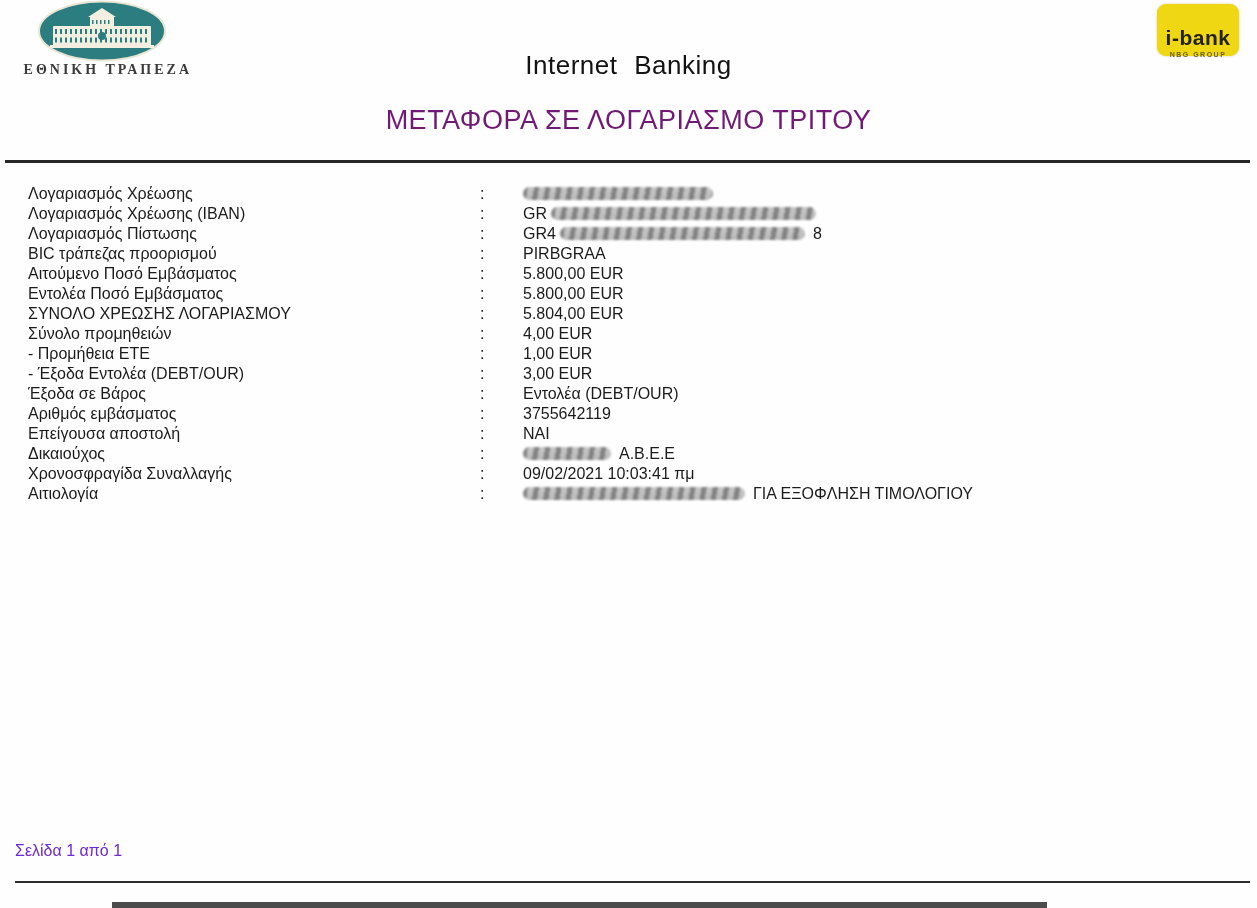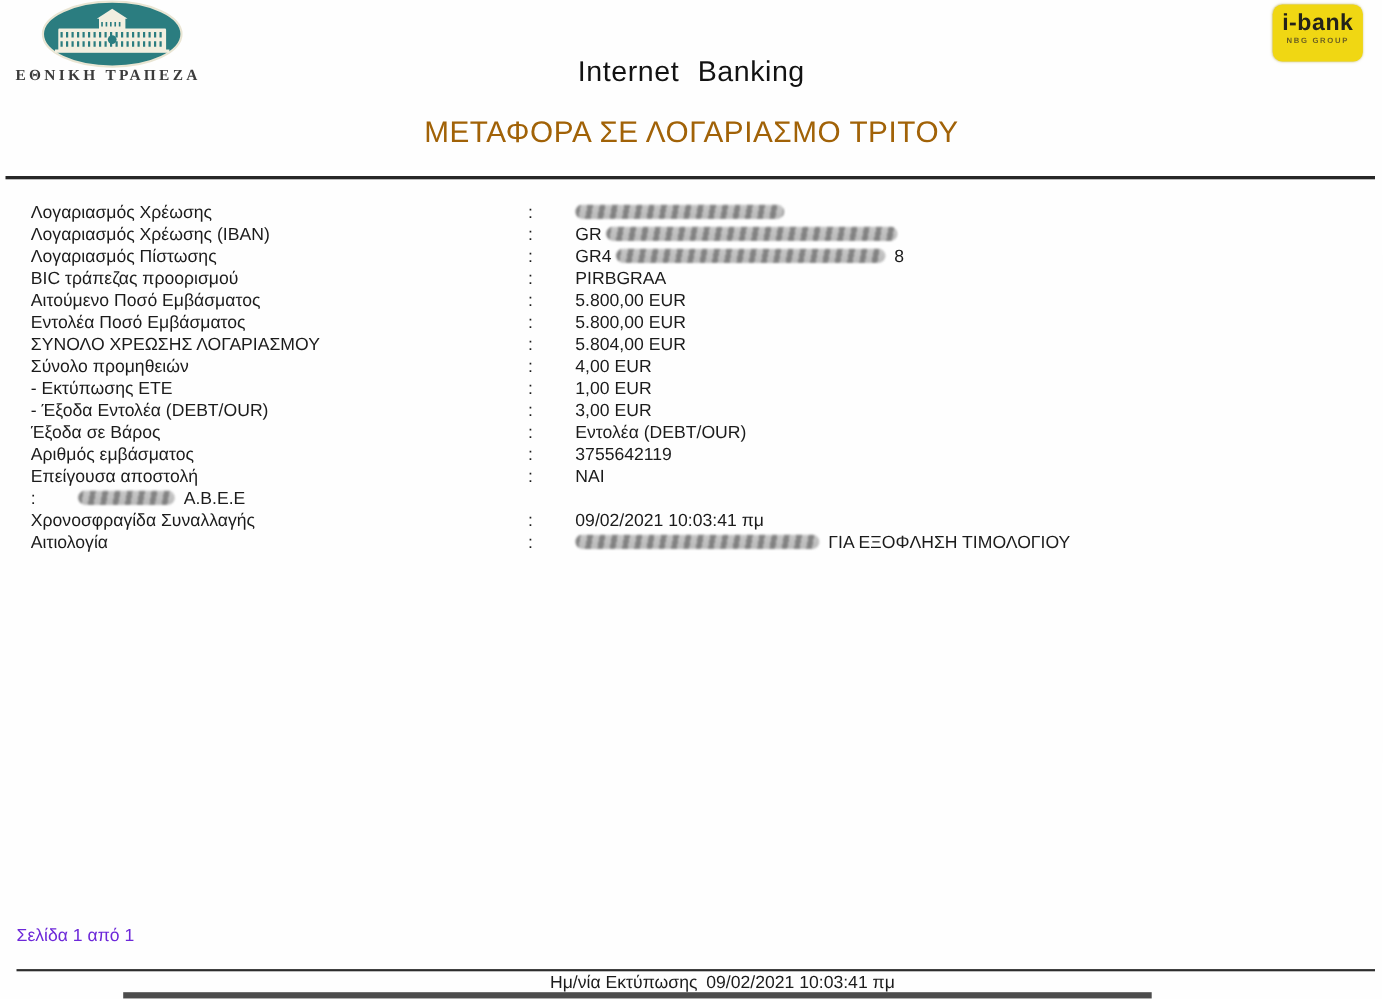--- a/index.html
+++ b/index.html
@@ -4,39 +4,39 @@
 <style>
   html,body{margin:0;padding:0;background:#ffffff;}
   .page{
     position:relative;width:1257px;height:908px;margin:0 auto;
     background:#fefefe;overflow:hidden;
     font-family:"Liberation Sans", sans-serif;color:#1b1b1b;
   }
   
   .nbg-logo{position:absolute;left:36px;top:0;width:132px;height:64px;}
   .bank-name{
-    position:absolute;left:14px;top:62px;width:178px;text-align:left;
+    position:absolute;left:14px;top:62px;width:178px;text-align:right;
     font-family:"Liberation Serif", serif;font-weight:700;
     font-size:14px;letter-spacing:3px;color:#3b3b3b;white-space:nowrap;
   }
   .ibank-badge{
     position:absolute;left:1157px;top:4px;width:82px;height:52px;
     background:#f0d713;border-radius:9px;text-align:center;
     box-shadow:0 0 2px rgba(160,140,0,.5);
   }
-  .ibank-title{font-size:21px;font-weight:700;color:#23221a;margin-top:5px;letter-spacing:0.5px;}
+  .ibank-title{font-size:21px;font-weight:700;color:#23221a;margin-top:22px;letter-spacing:0.5px;}
   .ibank-sub{font-size:7px;font-weight:700;letter-spacing:1.5px;color:#6b5f23;margin-top:1px;}
   
   .doc-title{
     position:absolute;top:50px;left:0;width:100%;text-align:center;
     font-size:26px;color:#121212;word-spacing:9px;letter-spacing:0.5px;
   }
   .doc-subtitle{
     position:absolute;top:105px;left:0;width:100%;text-align:center;
-    font-size:27px;color:#a16207;letter-spacing:0.5px;
+    font-size:27px;color:#701a75;letter-spacing:0.5px;
   }
   .rule{position:absolute;top:160px;left:5px;width:1245px;height:3px;background:#272727;}
   
   .details{position:absolute;top:184px;left:15px;width:1230px;margin-left:13px;}
   .row{display:flex;height:20px;line-height:20px;font-size:16px;white-space:nowrap;}
   .row-label{width:452px;flex:0 0 452px;overflow:hidden;}
   .row-colon{width:43px;flex:0 0 43px;}
   .row-value{flex:1;}
   .row-value .seg{margin-right:4px;}
   .redact{
@@ -127,21 +127,21 @@
       <span class="row-value"><span class="seg">5.804,00 EUR</span></span>
     </div>
 
     <div class="row">
       <span class="row-label">Σύνολο προμηθειών</span>
       <span class="row-colon">:</span>
       <span class="row-value"><span class="seg">4,00 EUR</span></span>
     </div>
 
     <div class="row">
-      <span class="row-label">- Εκτύπωσης ΕΤΕ</span>
+      <span class="row-label">- Προμήθεια ΕΤΕ</span>
       <span class="row-colon">:</span>
       <span class="row-value"><span class="seg">1,00 EUR</span></span>
     </div>
 
     <div class="row">
       <span class="row-label">- Έξοδα Εντολέα (DEBT/OUR)</span>
       <span class="row-colon">:</span>
       <span class="row-value"><span class="seg">3,00 EUR</span></span>
     </div>
 
@@ -157,37 +157,35 @@
       <span class="row-value"><span class="seg">3755642119</span></span>
     </div>
 
     <div class="row">
       <span class="row-label">Επείγουσα αποστολή</span>
       <span class="row-colon">:</span>
       <span class="row-value"><span class="seg">ΝΑΙ</span></span>
     </div>
 
     <div class="row">
+      <span class="row-label">Δικαιούχος</span>
       <span class="row-colon">:</span>
       <span class="row-value"><span class="redact" style="width: 88px;"></span><span class="seg">Α.Β.Ε.Ε</span></span>
     </div>
 
     <div class="row">
       <span class="row-label">Χρονοσφραγίδα Συναλλαγής</span>
       <span class="row-colon">:</span>
       <span class="row-value"><span class="seg">09/02/2021 10:03:41 πμ</span></span>
     </div>
 
     <div class="row">
       <span class="row-label">Αιτιολογία</span>
       <span class="row-colon">:</span>
       <span class="row-value"><span class="redact" style="width: 222px;"></span><span class="seg">ΓΙΑ ΕΞΟΦΛΗΣΗ ΤΙΜΟΛΟΓΙΟΥ</span></span>
     </div>
   </div>
 
   <div class="footer-rule"></div>
   <div class="footer-page">Σελίδα 1 από 1</div>
-  <div class="footer-print">
-    <span>Ημ/νία Εκτύπωσης</span><span class="sp"></span><span>09/02/2021 10:03:41 πμ</span>
-  </div>
   <div class="bottom-bar"></div>
 
 </div>
 
 </body></html>

